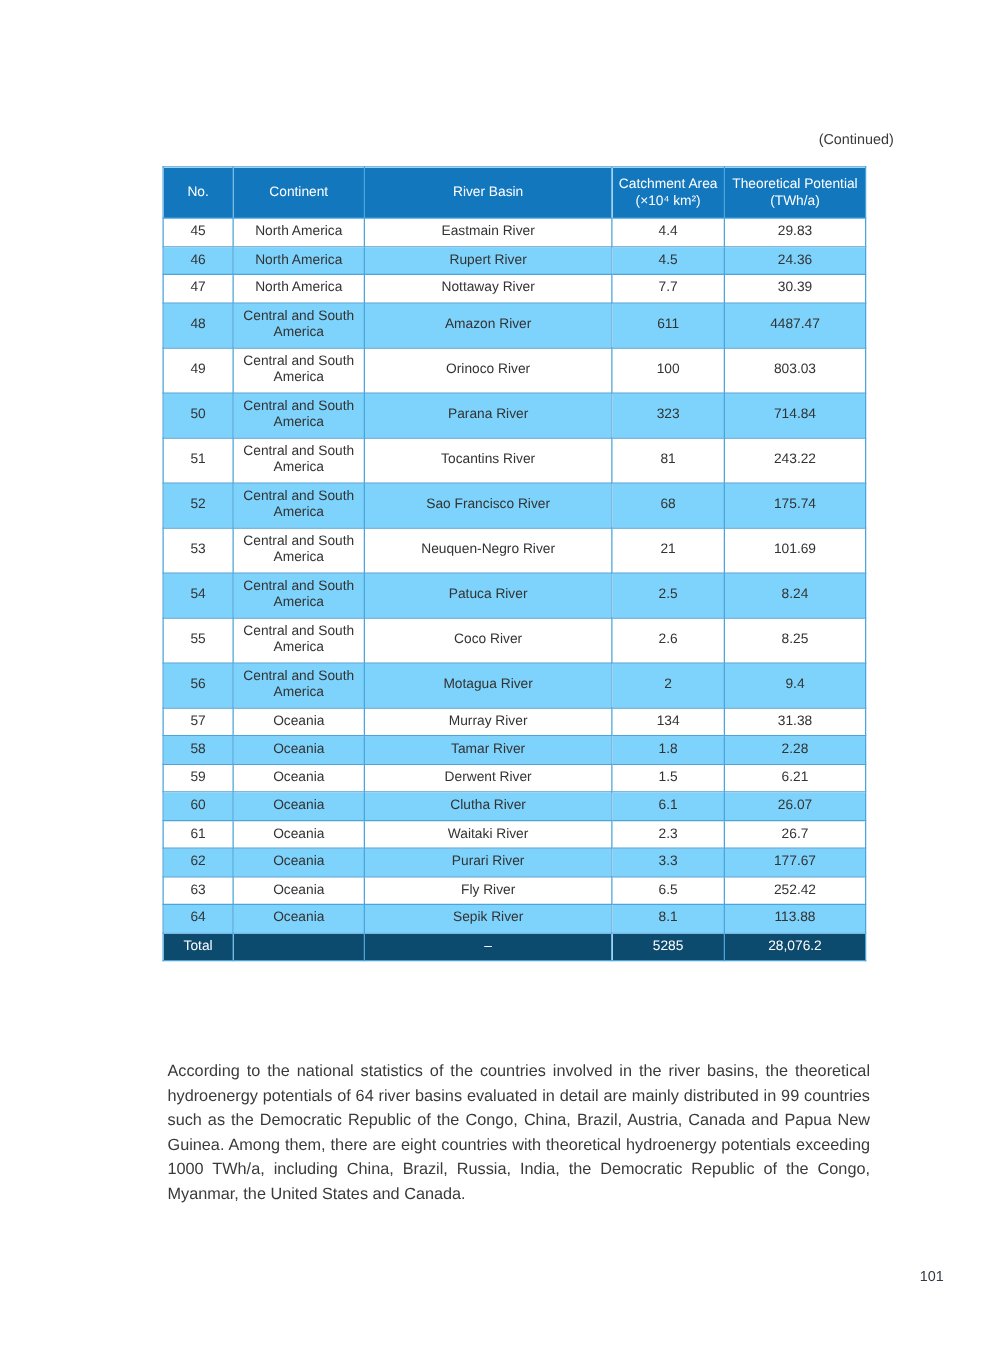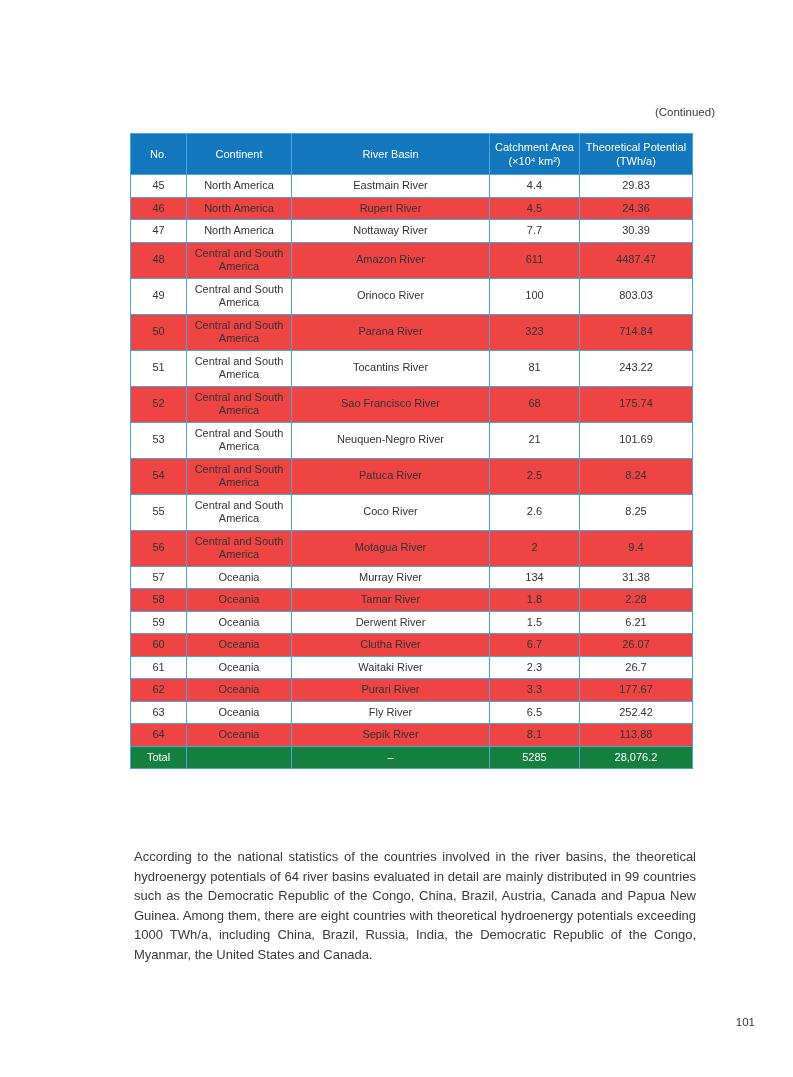--- a/index.html
+++ b/index.html
@@ -39,23 +39,23 @@
     font-weight: normal;
     overflow: hidden;
   }
   table.riverbasins thead th {
     background: #1277BD;
     color: #ffffff;
     padding: 5px 3px;
     line-height: 14px;
     height: 30px;
   }
-  table.riverbasins tr.alt td { background: #ef4444; margin-left: 48px; }
+  table.riverbasins tr.alt td { background: #7dd3fc; margin-left: 48px; }
   table.riverbasins tr.total td {
-    background: #15803d;
+    background: #0c4a6e;
     color: #ffffff;
   }
   table.riverbasins tr.total td + td {
     border-left-color: rgba(255,255,255,0.8);
   }
   .bodytext {
     position: absolute;
     left: 130px;
     top: 843px;
     width: 562px;
@@ -212,21 +212,21 @@
           <td>59</td>
           <td>Oceania</td>
           <td>Derwent River</td>
           <td>1.5</td>
           <td>6.21</td>
         </tr>
         <tr class="alt">
           <td>60</td>
           <td>Oceania</td>
           <td>Clutha River</td>
-          <td>6.7</td>
+          <td>6.1</td>
           <td>26.07</td>
         </tr>
         <tr>
           <td>61</td>
           <td>Oceania</td>
           <td>Waitaki River</td>
           <td>2.3</td>
           <td>26.7</td>
         </tr>
         <tr class="alt">

